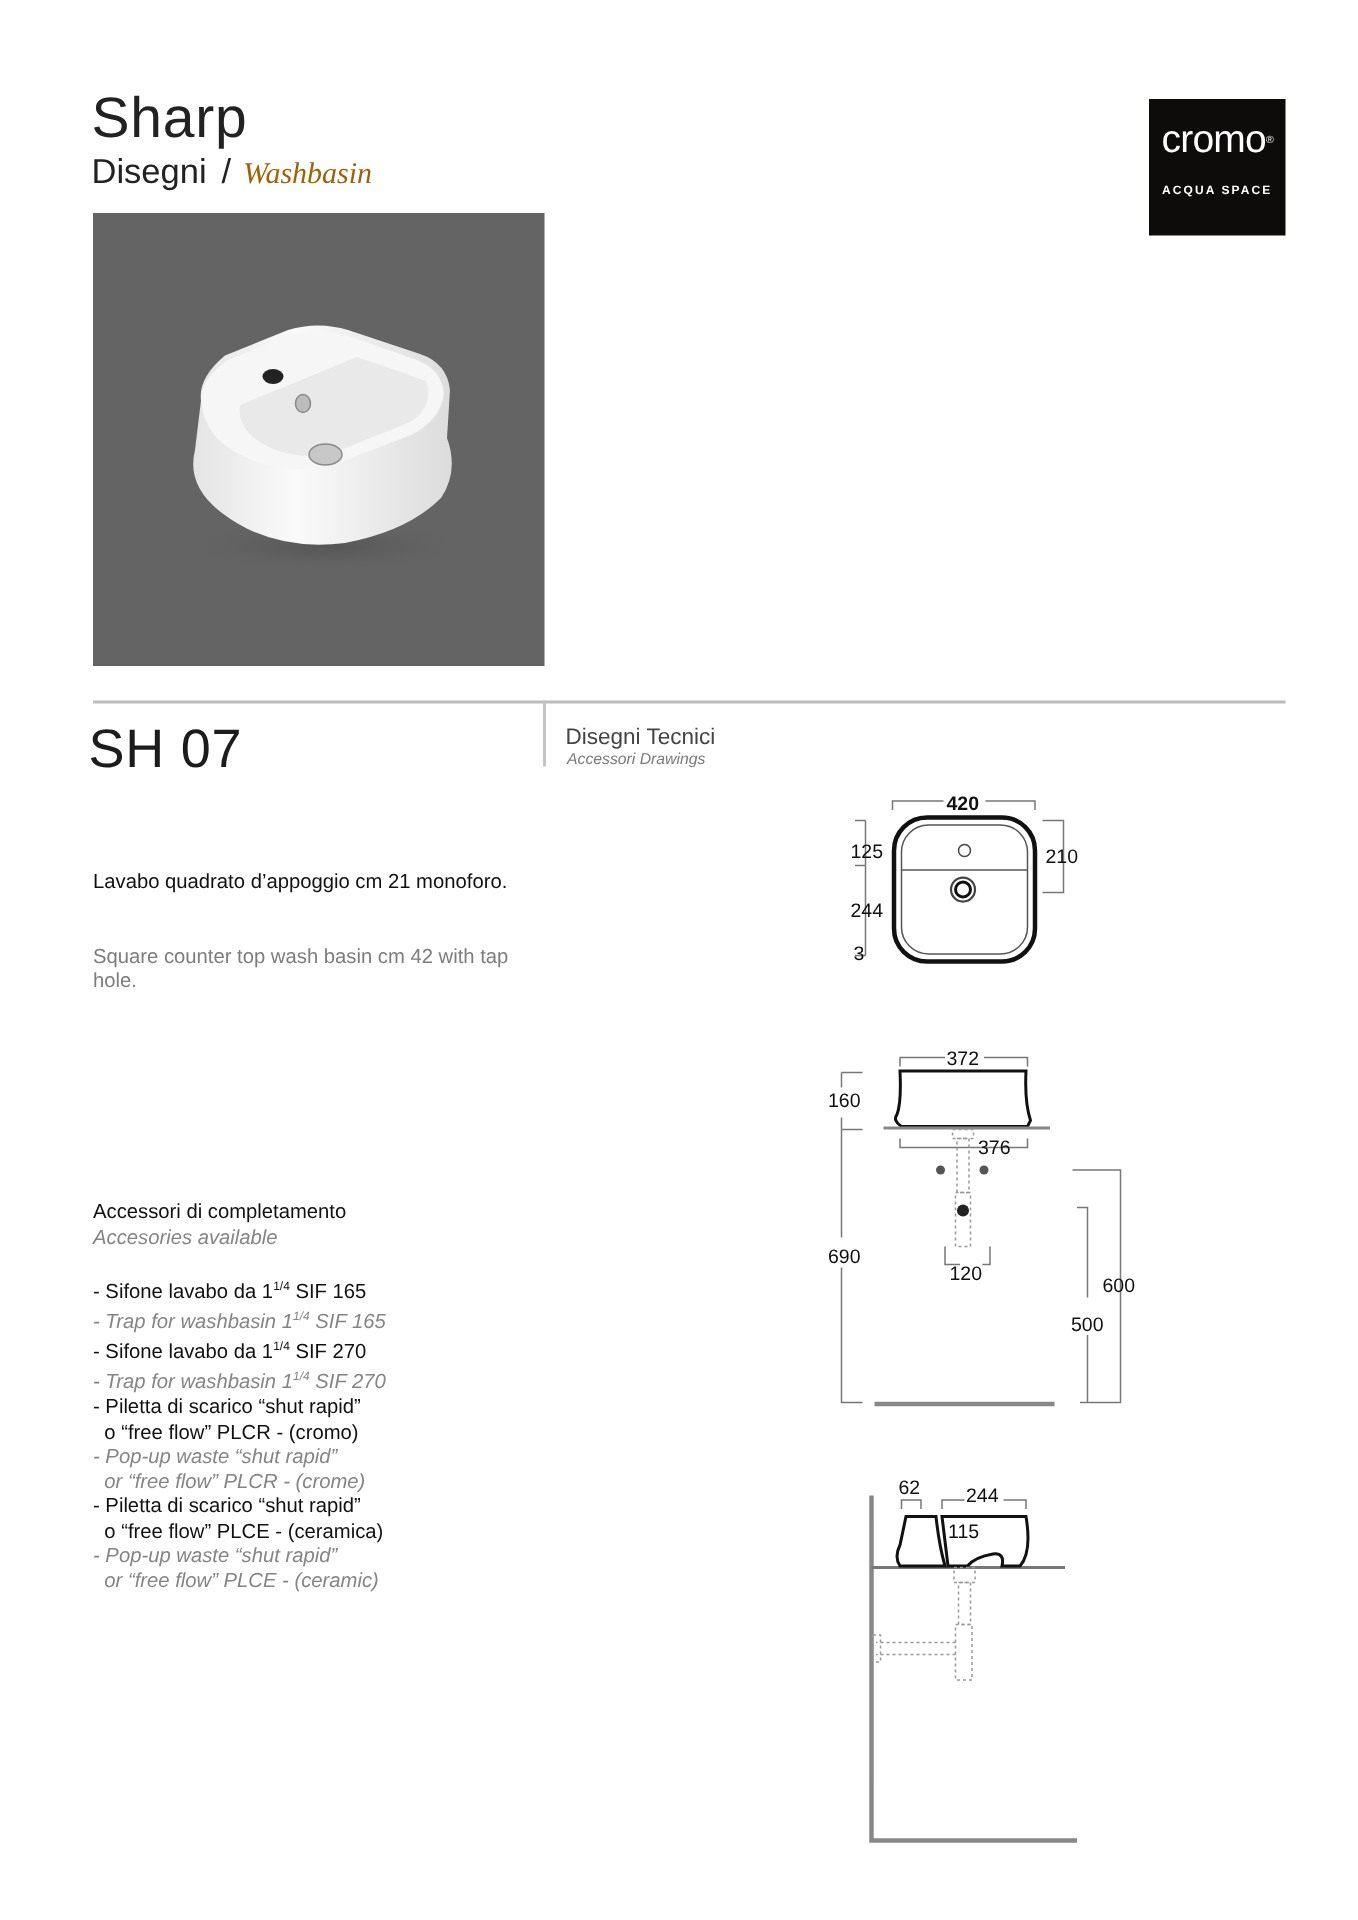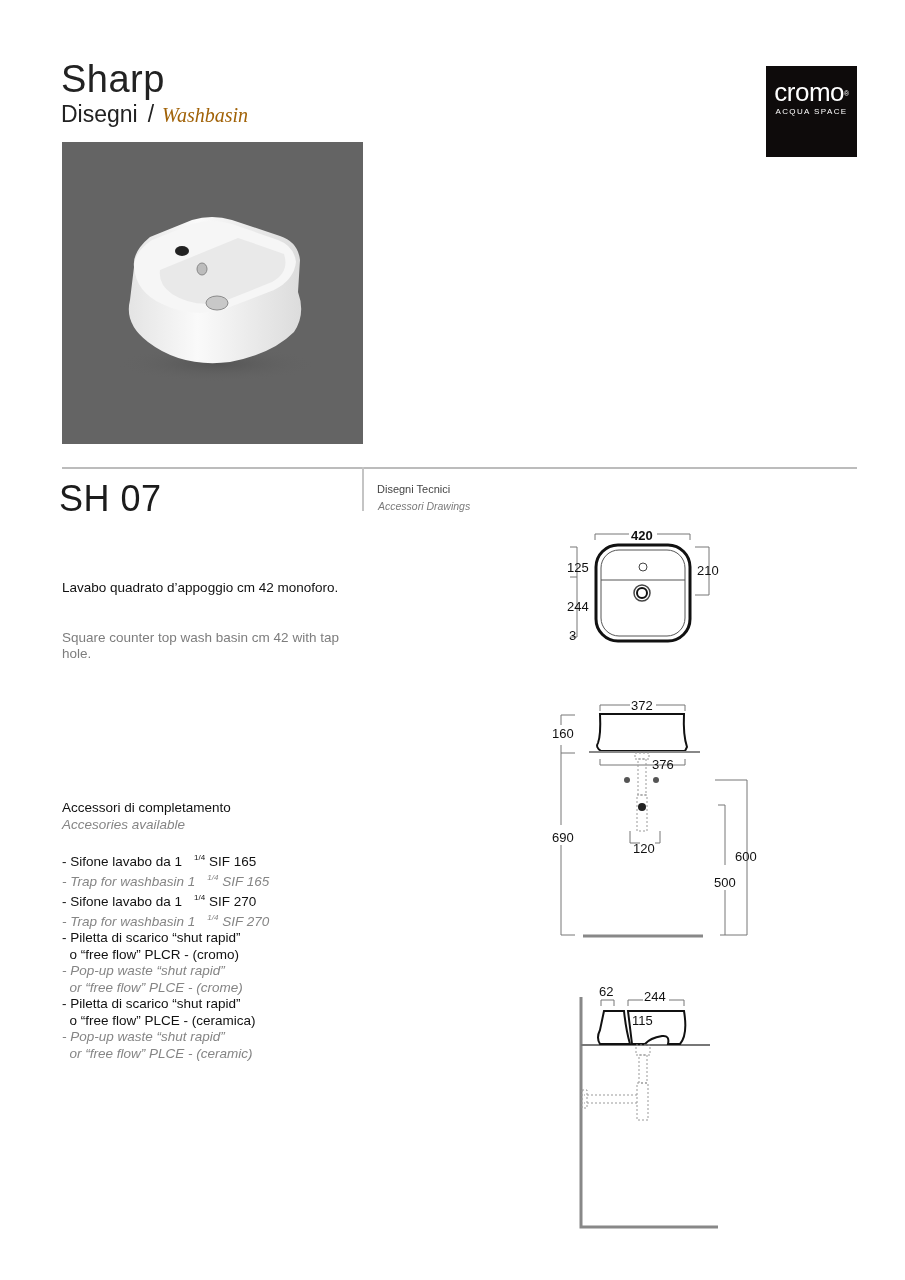--- a/index.html
+++ b/index.html
@@ -6,34 +6,34 @@
   body { width:905px; height:1280px; position:relative; overflow:hidden;
          font-family:"Liberation Sans", "DejaVu Sans", sans-serif; color:#1a1a1a; }
   .abs { position:absolute; }
   .title { left:61px; top:58px; font-size:38px; font-weight:400; letter-spacing:0.5px; color:#222; line-height:42px; }
   .subtitle { left:61px; top:100px; font-size:23px; color:#222; line-height:28px; white-space:nowrap; }
   .subtitle .sep { margin:0 8px 0 10px; }
   .subtitle .en { font-style:italic; color:#a16207; font-size:20px;font-family:Liberation Serif, serif; }
   .logo { left:766px; top:66px; width:91px; height:91px; background:#0e0b0b; color:#fff; text-align:center; }
   .logo .brand { display:block; margin-top:12px; font-size:26px; font-weight:400; letter-spacing:-0.5px; line-height:28px; }
   .logo .brand sup { font-size:7px; vertical-align:top; position:relative; top:2px; }
-  .logo .tag { display:block; font-size:8px; letter-spacing:1.4px; margin-top:1px; }
+  .logo .tag { display:block; font-size:8px; letter-spacing:1.4px; margin-top:16px;font-weight:bold; }
   .photo { left:62px; top:142px; width:301px; height:302px; background:#646464; }
   .hr { left:62px; top:467px; width:795px; height:2px; background:#bcbcbc; }
   .vr { left:362px; top:467px; width:2px; height:44px; background:#c4c4c4; }
   .code { left:59px; top:478px; font-size:36px; font-weight:300; color:#1c1c1c; letter-spacing:0.5px; }
-  .tech-it { left:377px; top:483px; font-size:11px; color:#444; }
+  .tech-it { left:377px; top:483px; font-size:15px; color:#444; }
   .tech-en { left:378px; top:500px; font-size:10.5px; font-style:italic; color:#7a7a7a; }
   .desc-it { left:62px; top:580px; font-size:13.5px; color:#111; }
   .desc-en { left:62px; top:630px; width:300px; font-size:13.5px; color:#7d7d7d; line-height:16px; }
   .acc { left:62px; top:800px; font-size:13.5px; line-height:16.5px; }
   .acc .it { color:#111; white-space:pre; }
   .acc .en { color:#858585; font-style:italic; white-space:pre; }
   .acc .gap { height:17px; }
-  .acc sup { font-size:8px;margin-left:12px; }
+  .acc sup { font-size:8px; }
   svg text { font-family:"Liberation Sans", sans-serif; }
 </style>
 </head>
 <body>
 
 <div class="abs title">Sharp</div>
 <div class="abs subtitle">
   <span>Disegni</span><span class="sep">/</span><span class="en">Washbasin</span>
 </div>
 
@@ -65,35 +65,35 @@
   </svg>
 </div>
 
 <div class="abs hr"></div>
 <div class="abs vr"></div>
 
 <div class="abs code">SH 07</div>
 <div class="abs tech-it">Disegni Tecnici</div>
 <div class="abs tech-en">Accessori Drawings</div>
 
-<div class="abs desc-it">Lavabo quadrato d’appoggio cm 42 monoforo.</div>
+<div class="abs desc-it">Lavabo quadrato d’appoggio cm 21 monoforo.</div>
 <div class="abs desc-en">Square counter top wash basin cm 42 with tap hole.</div>
 
 <div class="abs acc">
   <div class="it">Accessori di completamento</div>
   <div class="en">Accesories available</div>
   <div class="gap"></div>
   <div class="it"><span>- Sifone lavabo da 1</span><sup>1/4</sup><span> SIF 165</span></div>
   <div class="en"><span>- Trap for washbasin 1</span><sup>1/4</sup><span> SIF 165</span></div>
   <div class="it"><span>- Sifone lavabo da 1</span><sup>1/4</sup><span> SIF 270</span></div>
   <div class="en"><span>- Trap for washbasin 1</span><sup>1/4</sup><span> SIF 270</span></div>
   <div class="it">- Piletta di scarico “shut rapid”</div>
   <div class="it">  o “free flow” PLCR - (cromo)</div>
   <div class="en">- Pop-up waste “shut rapid”</div>
-  <div class="en">  or “free flow” PLCE - (crome)</div>
+  <div class="en">  or “free flow” PLCR - (crome)</div>
   <div class="it">- Piletta di scarico “shut rapid”</div>
   <div class="it">  o “free flow” PLCE - (ceramica)</div>
   <div class="en">- Pop-up waste “shut rapid”</div>
   <div class="en">  or “free flow” PLCE - (ceramic)</div>
 </div>
 
 <svg class="abs" style="left:555px;top:520px" width="180" height="130">
   <g stroke="#777" stroke-width="1" fill="none">
     <path d="M40 20 V14 H135 V20"></path>
     <path d="M15 27 H22 M15 57 H22 M15 117 H22 M22 27 V117"></path>

